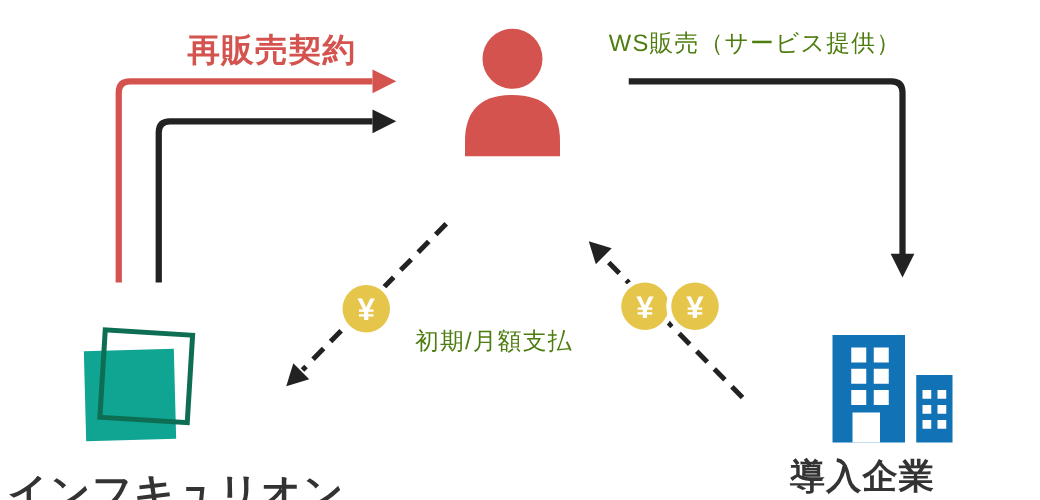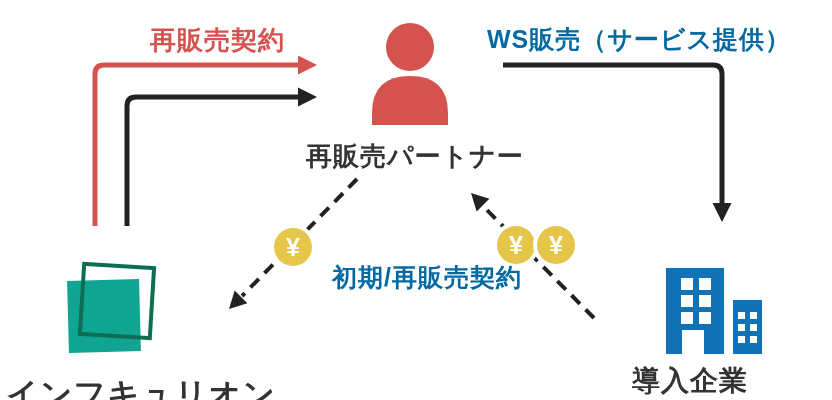--- a/index.html
+++ b/index.html
@@ -3,21 +3,21 @@
 <meta charset="utf-8">
 <style>
   html,body{margin:0;padding:0;background:#fff;}
   #canvas{
     position:relative;width:832px;height:400px;background:#ffffff;overflow:hidden;
     font-family:"Liberation Sans","DejaVu Sans",sans-serif;
   }
   #gfx{position:absolute;left:0;top:0;}
   .lbl{position:absolute;white-space:nowrap;line-height:1.15;letter-spacing:1px;}
   .lbl-red{color:#D5534E;font-size:26px;font-weight:700;}
-  .lbl-plain{color:#0369a1;font-size:25px;font-weight:700;}
+  .lbl-plain{color:#4d7c0f;font-size:19px;font-weight:400;}
   .lbl-bold{color:#333333;font-weight:700;}
 </style>
 </head>
 <body>
 
 <div id="canvas">
 
   <svg id="gfx" width="832" height="400" viewBox="0 0 832 400">
 
     <g>
@@ -93,21 +93,20 @@
           <rect x="750" y="336" width="7" height="7"></rect>
       </g>
     </g>
   </svg>
 
   <div class="lbl lbl-red" style="left:150px;top:26px;">再販売契約</div>
 
 
   <div class="lbl lbl-plain" style="left:487px;top:25px;">WS販売（サービス提供）</div>
 
-  <div class="lbl lbl-bold" style="left:306px;top:142px;font-size:26px;">再販売パートナー</div>
 
-  <div class="lbl lbl-plain" style="left:332px;top:263px;">初期/再販売契約</div>
+  <div class="lbl lbl-plain" style="left:332px;top:263px;">初期/月額支払</div>
 
   <div class="lbl lbl-bold" style="left:6px;top:376px;font-size:32px;">インフキュリオン</div>
 
   <div class="lbl lbl-bold" style="left:632px;top:365px;font-size:28px;">導入企業</div>
 
 </div>
 
 </body></html>

